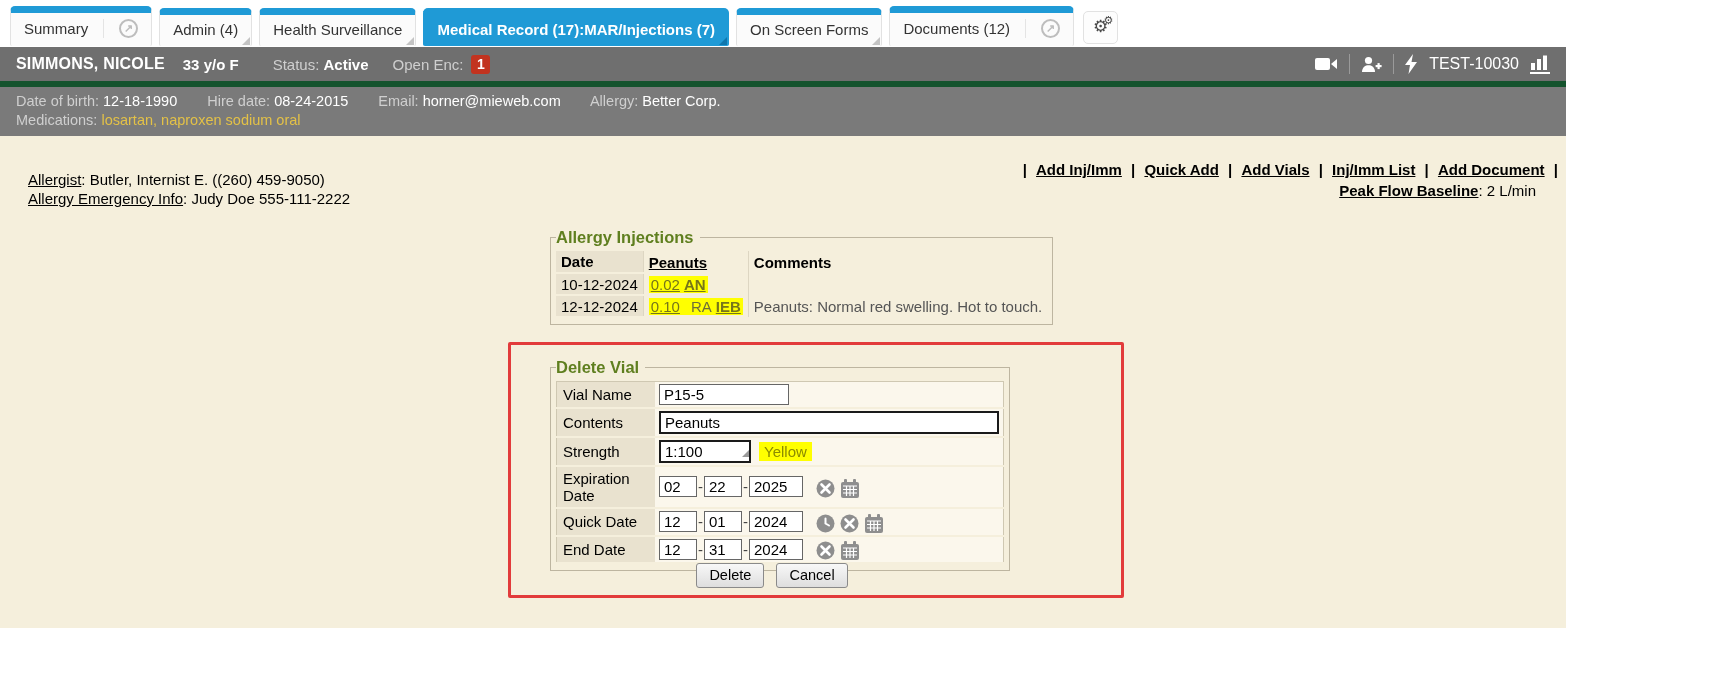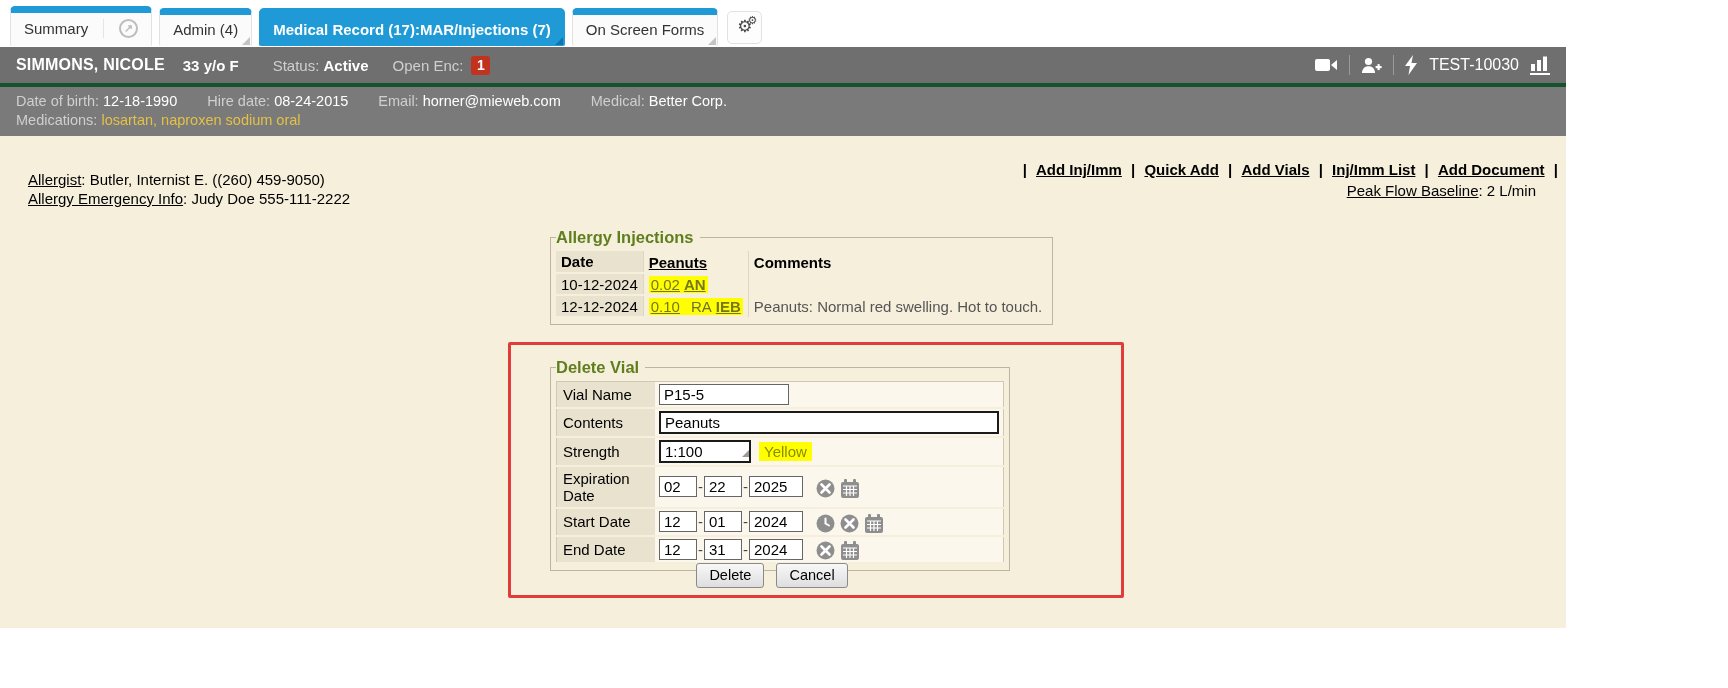--- a/index.html
+++ b/index.html
@@ -24,21 +24,21 @@
             font-size:11px; font-weight:bold; flex:0 0 auto; }
   .popout::before { content:"\2197"; }
   .gearbtn { background:#fdfdfd; border:1px solid #e2e2e2; border-radius:5px;
              padding:4px 9px 6px; margin-left:2px; align-self:center; cursor:pointer;
              color:#4a4a4a; position:relative; }
   .gearbtn .g1 { font-size:17px; }
   .gearbtn .g2 { font-size:11px; position:absolute; right:4px; top:2px; }
 
   
   .patientbar { background:#6f6f6f; height:40px; display:flex; align-items:center;
-                padding:0 16px; color:#fff; font-size:15px; border-bottom:4px solid #14532d;}
+                padding:0 16px; color:#fff; font-size:15px; border-bottom:6px solid #14532d;}
   .pname { font-weight:bold; font-size:16px; letter-spacing:.2px; }
   .page { margin-left:18px; font-weight:600; }
   .plabel { color:#cfcfcf; }
   .pstatus { margin-left:34px; }
   .pstatus b { color:#fff; }
   .penc { margin-left:24px; display:flex; align-items:center; gap:8px; }
   .encbadge { background:#c2331f; color:#fff; font-weight:bold; font-size:14px;
               width:19px; height:19px; display:inline-flex; align-items:center;
               justify-content:center; border-radius:3px; cursor:pointer; }
   .pright { margin-left:auto; display:flex; align-items:center; gap:11px; }
@@ -60,21 +60,21 @@
   .allergist-block { position:absolute; left:28px; top:34px; line-height:19px; }
   .ulink { text-decoration:underline; cursor:pointer; color:#000; }
 
   .navrow { position:absolute; top:25px; right:8px; font-size:15px; }
   .navlink { text-decoration:underline; font-weight:bold; cursor:pointer; }
   .pipe { font-weight:bold; }
   .pipe::before { content:"|"; }
   .navrow span.navlink { margin:0 5px; }
 
   .peakflow { position:absolute; top:46px; right:30px; }
-  .peakflow .ulink { font-weight:normal;text-align:right; }
+  .peakflow .ulink { font-weight:bold;text-align:right; }
 
   
   fieldset.fs { position:absolute; left:550px; width:460px; border:1px solid #bdb5a0;
                 padding:4px 5px 6px; background:transparent; }
   fieldset.fs legend { color:#5f7f1f; font-weight:bold; font-size:16.5px; padding-right:6px; }
 
   .fs-allergy { top:92px; }
   table.ainj { border-collapse:collapse; width:100%; }
   table.ainj th, table.ainj td { padding:1px 5px; text-align:left; font-size:15px;
                 border-right:1px solid #ddd6c2; height:22px; white-space:nowrap; }
@@ -124,27 +124,36 @@
   <div class="tabbar">
     <div class="tab">
       <span>Summary</span>
       <span class="tabdiv"></span>
       <span class="popout"></span>
     </div>
     <div class="tab">
       <span>Admin (4)</span>
       <span class="fold"></span>
     </div>
+    <div class="tab">
+      <span>Health Surveillance</span>
+      <span class="fold"></span>
+    </div>
     <div class="tab active">
       <span>Medical Record (17):MAR/Injections (7)</span>
       <span class="fold"></span>
     </div>
     <div class="tab">
       <span>On Screen Forms</span>
       <span class="fold"></span>
+    </div>
+    <div class="tab">
+      <span>Documents (12)</span>
+      <span class="tabdiv"></span>
+      <span class="popout"></span>
     </div>
     <div class="gearbtn">
       <span class="g1">⚙</span>
       <span class="g2">⚙</span>
     </div>
   </div>
 
   <div class="patientbar">
     <span class="pname">SIMMONS, NICOLE</span>
     <span class="page">33 y/o F</span>
@@ -181,21 +190,21 @@
         </svg>
       </span>
     </span>
   </div>
 
   <div class="infobar">
     <div>
       <span class="ipair"><span class="plabel">Date of birth:</span> <span>12-18-1990</span></span>
       <span class="ipair"><span class="plabel">Hire date:</span> <span>08-24-2015</span></span>
       <span class="ipair"><span class="plabel">Email:</span> <span>horner@mieweb.com</span></span>
-      <span class="ipair"><span class="plabel">Medical:</span> <span>Better Corp.</span></span>
+      <span class="ipair"><span class="plabel">Allergy:</span> <span>Better Corp.</span></span>
     </div>
     <div>
       <span class="plabel">Medications:</span>
       <span class="medlink med">losartan</span><span class="medlink med">naproxen sodium oral</span>
     </div>
   </div>
 
   <div class="content">
 
     <div class="allergist-block">
@@ -282,21 +291,21 @@
               <svg width="20" height="19" viewBox="0 0 20 19">
                     <rect x="4" y="0" width="3" height="4" rx="1" fill="#8e8e8e"></rect>
                     <rect x="13" y="0" width="3" height="4" rx="1" fill="#8e8e8e"></rect>
                     <rect x="1" y="3" width="18" height="16" rx="2" fill="#8e8e8e"></rect>
                     <path d="M3 7 H17 M3 10.5 H17 M3 14 H17 M6.5 7 V17 M10 7 V17 M13.5 7 V17" stroke="#fff" stroke-width="1.2"></path>
                   </svg>
             </span>
           </td>
         </tr>
         <tr>
-          <th>Start Date</th>
+          <th>Quick Date</th>
           <td>
             <input class="fld w-mm" value="12" style=""><span class="dsep"></span><input class="fld w-mm" value="01" style=""><span class="dsep"></span><input class="fld w-yy" value="2024" style="">
             <span class="dicons">
               <svg width="19" height="19" viewBox="0 0 19 19">
                     <circle cx="9.5" cy="9.5" r="9" fill="#8e8e8e"></circle>
                     <path d="M9.5 4.5 V9.5 L13 11.5" stroke="#fff" stroke-width="2" fill="none" stroke-linecap="round"></path>
                   </svg>
               <svg width="19" height="19" viewBox="0 0 19 19">
                     <circle cx="9.5" cy="9.5" r="9" fill="#8e8e8e"></circle>
                     <path d="M5.5 5.5 L13.5 13.5 M13.5 5.5 L5.5 13.5" stroke="#fff" stroke-width="2.6" stroke-linecap="round"></path>

